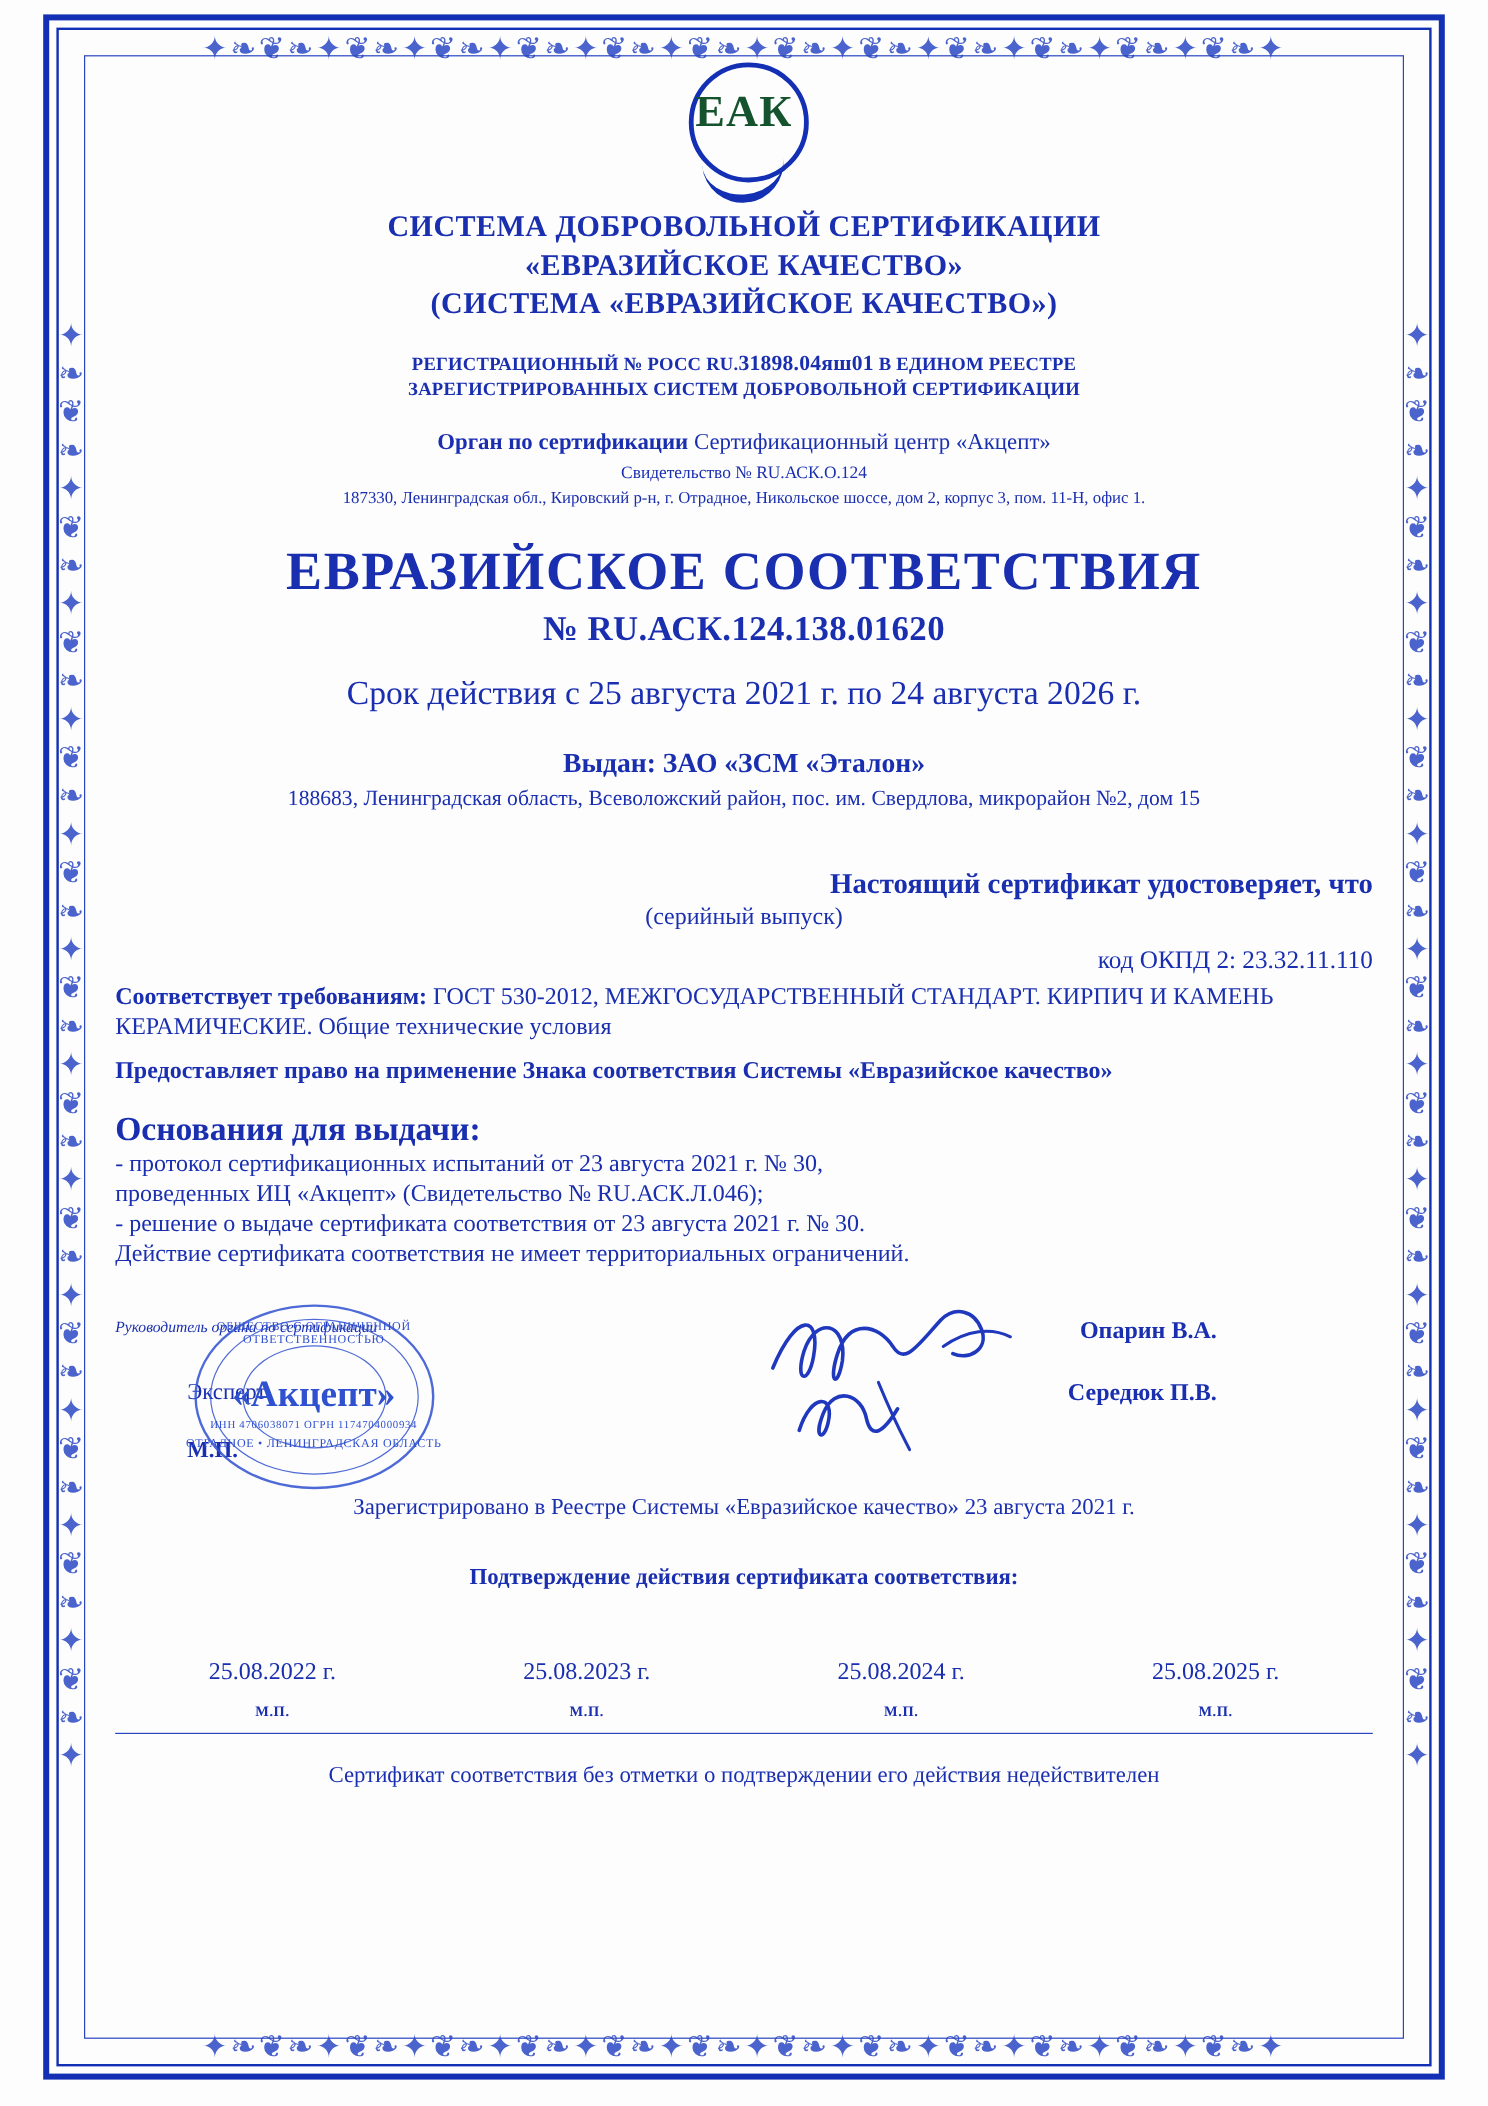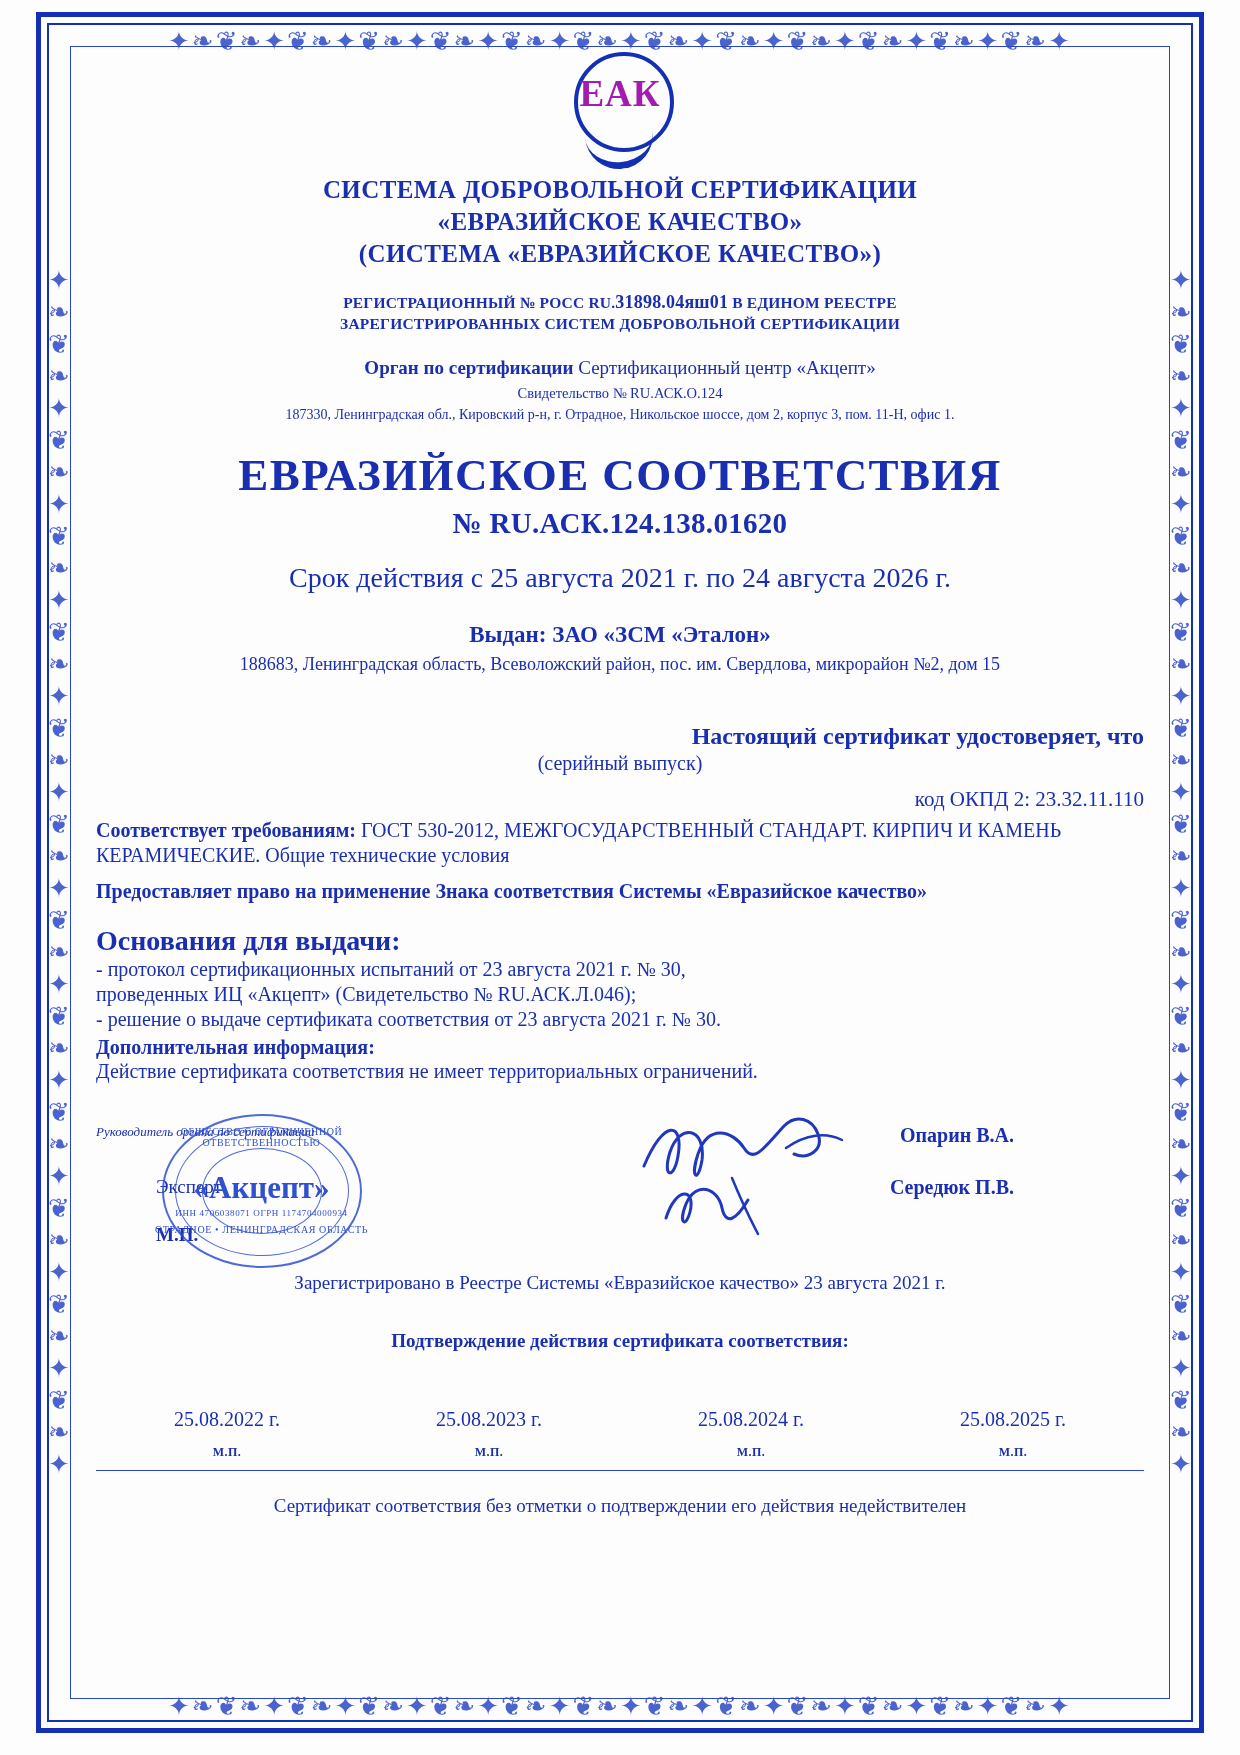--- a/index.html
+++ b/index.html
@@ -104,21 +104,21 @@
     border-radius: 50%;
   }
   .emblem .eak {
     position: absolute;
     left: 0; top: 22px;
     width: 120px;
     font-family: "Liberation Serif", serif;
     font-weight: bold;
     font-size: 37px;
     letter-spacing: 1px;
-    color: #a21caf;
+    color: #14532d;
   }
   .emblem .swoosh {
     position: absolute;
     left: 26px; top: 72px;
     width: 68px; height: 40px;
     border-bottom: 7px solid #1330b5;
     border-radius: 0 0 46px 46px;
     transform: rotate(-6deg);
   }
 
@@ -423,21 +423,20 @@
       <span>ГОСТ 530-2012, МЕЖГОСУДАРСТВЕННЫЙ СТАНДАРТ. КИРПИЧ И КАМЕНЬ КЕРАМИЧЕСКИЕ. Общие технические условия</span>
     </div>
 
     <div class="rights">Предоставляет право на применение Знака соответствия Системы «Евразийское качество»</div>
 
     <div class="grounds-title">Основания для выдачи:</div>
     <div class="grounds-line">- протокол сертификационных испытаний от 23 августа 2021 г. № 30,</div>
     <div class="grounds-line">проведенных ИЦ «Акцепт» (Свидетельство № RU.АСК.Л.046);</div>
     <div class="grounds-line">- решение о выдаче сертификата соответствия от 23 августа 2021 г. № 30.</div>
 
-    <div class="addinfo-title">Дополнительная информация:</div>
     <div class="addinfo-text">Действие сертификата соответствия не имеет территориальных ограничений.</div>
 
     <div class="sign-block">
 
       <div class="sign-role">Руководитель органа по сертификации</div>
       <div class="sign-expert">Эксперт</div>
       <div class="sign-mp">М.П.</div>
 
       <div class="sign-name1">Опарин В.А.</div>
       <div class="sign-name2">Середюк П.В.</div>

